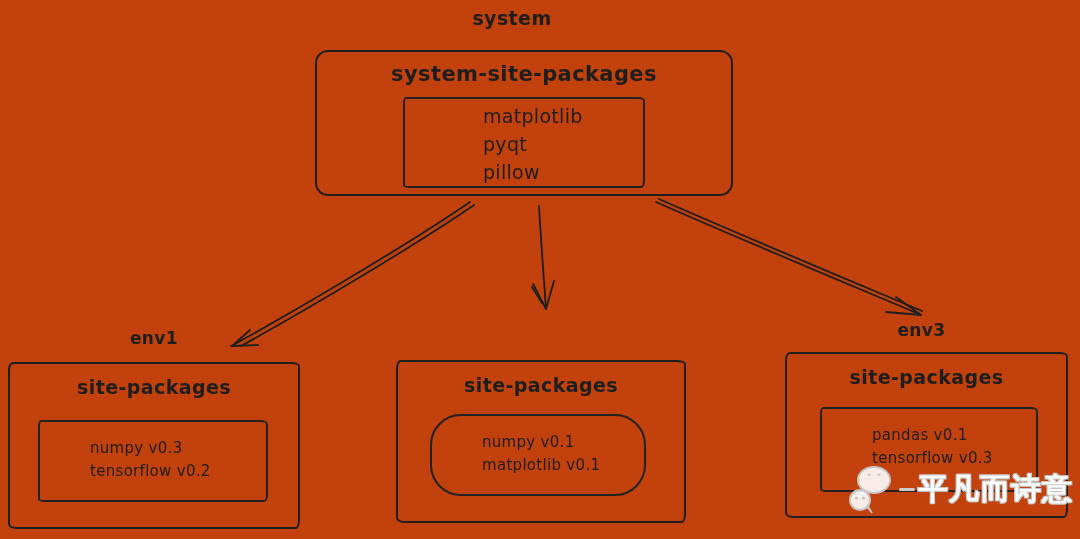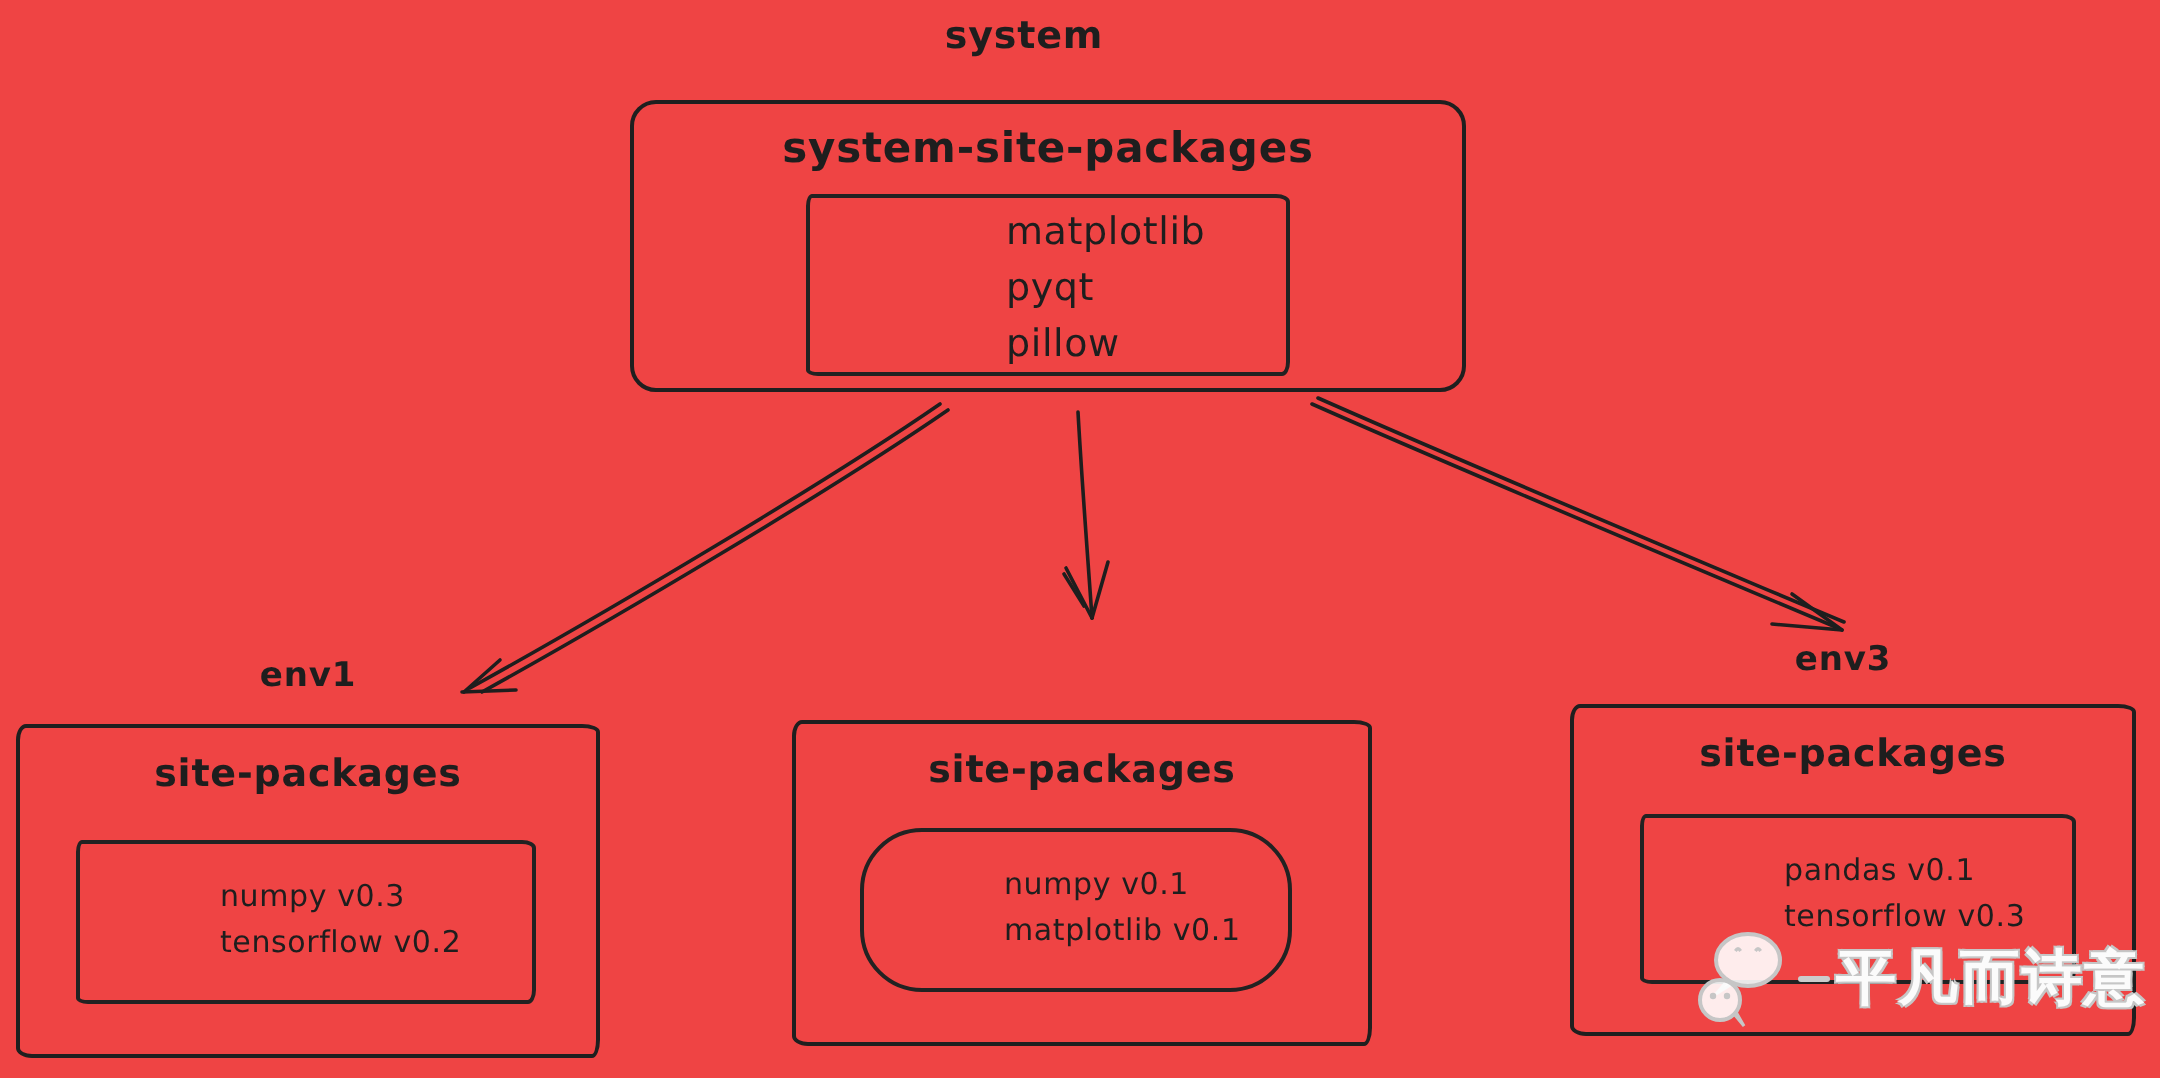--- a/index.html
+++ b/index.html
@@ -6,37 +6,36 @@
     margin: 0; padding: 0;
     width: 1080px; height: 539px;
     background: #ffffff;
     font-family: "DejaVu Sans", sans-serif;
     color: #1e1e1e;
     overflow: hidden;
   }
   .canvas {
     position: relative;
     width: 1080px; height: 539px;
-    background: #ef4444;
+    background: #c2410c;
   }
   
   .box {
     position: absolute;
     border: 2.5px solid #1f1f1f;
     background: transparent;
     border-radius: 5px 9px 4px 8px / 8px 4px 9px 5px;
     box-sizing: border-box;
   }
   .inner-box {
     position: absolute;
     border: 2.5px solid #222222;
     border-radius: 3px 7px 4px 6px / 6px 4px 7px 3px;
     box-sizing: border-box;
     background: transparent;
-    padding-left: 20px;
   }
   .node-label {
     position: absolute;
     text-align: center;
     font-size: 17px;
     font-weight: 600;
     letter-spacing: 0.4px;
   }
   .box-title {
     text-align: center;

